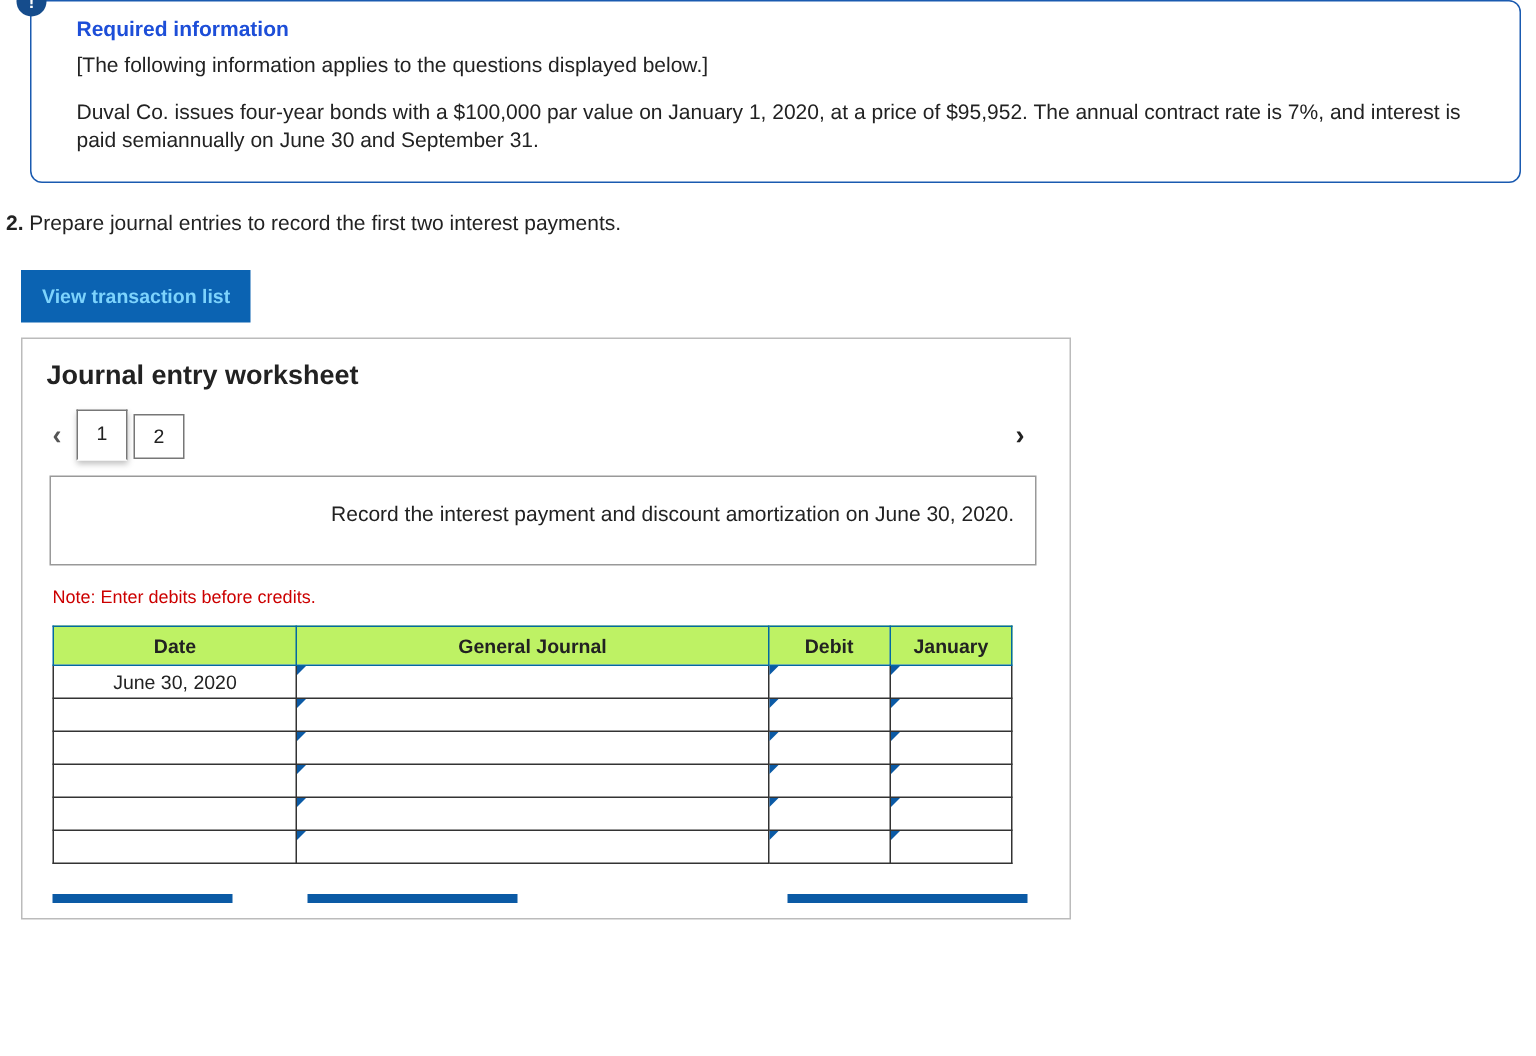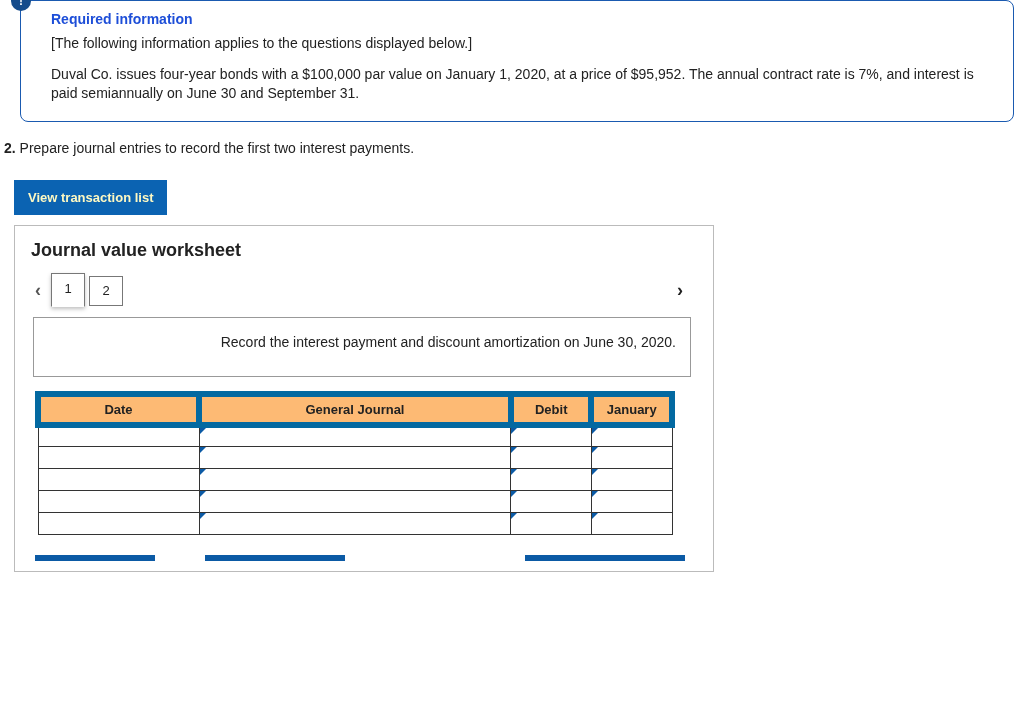--- a/index.html
+++ b/index.html
@@ -33,21 +33,21 @@
     text-align: center;
   }
   .req-title { color: #1d4ed8; font-weight: bold; margin: 0 0 8px 0; }
   .applies-line { margin: 0 0 14px 0; }
   .body-text { margin: 0; line-height: 1.35; }
   .question-line { margin: 0 0 24px 4px; }
   .question-line b { font-weight: bold; }
   .vt-btn {
     display: inline-block;
     background: #0b63b2;
-    color: #fef9c3;
+    color: #7dd3fc;
     font-weight: bold;
     font-size: 13px;
     padding: 10px 14px;
     margin-left: 14px;
     cursor: pointer;
   }
   .worksheet {
     border: 1px solid #bbb;
     margin: 10px 0 0 14px;
     width: 700px;
@@ -104,22 +104,22 @@
     color: #c00;
     font-size: 12px;
     margin: 0 0 12px 6px;
   }
   table.je {
     border-collapse: collapse;
     width: 640px;
     margin-left: 6px;
   }
   table.je th {
-    background: #fdba74;
-    border: 6px solid #0369a1;
+    background: #bef264;
+    border: 1px solid #0369a1;
     font-weight: bold;
     font-size: 13px;
     padding: 5px 6px;
     text-align: center;
   }
   table.je td {
     border: 1px solid #333;
     height: 22px;
     font-size: 13px;
     padding: 2px 6px;
@@ -152,42 +152,49 @@
 </div>
 
 <p class="question-line">
   <b>2.</b>
   <span>Prepare journal entries to record the first two interest payments.</span>
 </p>
 
 <div class="vt-btn">View transaction list</div>
 
 <div class="worksheet">
-  <div class="ws-title">Journal value worksheet</div>
+  <div class="ws-title">Journal entry worksheet</div>
 
   <div class="pager">
     <span class="chev">‹</span>
     <div class="tab active">1</div>
     <div class="tab">2</div>
     <span class="chev right">›</span>
   </div>
 
   <div class="instr-box">Record the interest payment and discount amortization on June 30, 2020.</div>
 
+  <div class="note-line">Note: Enter debits before credits.</div>
 
   <table class="je">
     <thead>
       <tr>
         <th class="col-date">Date</th>
         <th class="col-gj">General Journal</th>
         <th class="col-amt">Debit</th>
         <th class="col-amt">January</th>
       </tr>
     </thead>
     <tbody>
+      <tr>
+        <td class="col-date">June 30, 2020</td>
+        <td class="col-gj"><span class="marker"></span><span></span></td>
+        <td class="col-amt"><span class="marker"></span><span></span></td>
+        <td class="col-amt"><span class="marker"></span><span></span></td>
+      </tr>
       <tr>
         <td class="col-date"></td>
         <td class="col-gj">
             <span class="marker"></span>
           </td>
         <td class="col-amt">
             <span class="marker"></span>
           </td>
         <td class="col-amt">
             <span class="marker"></span>

